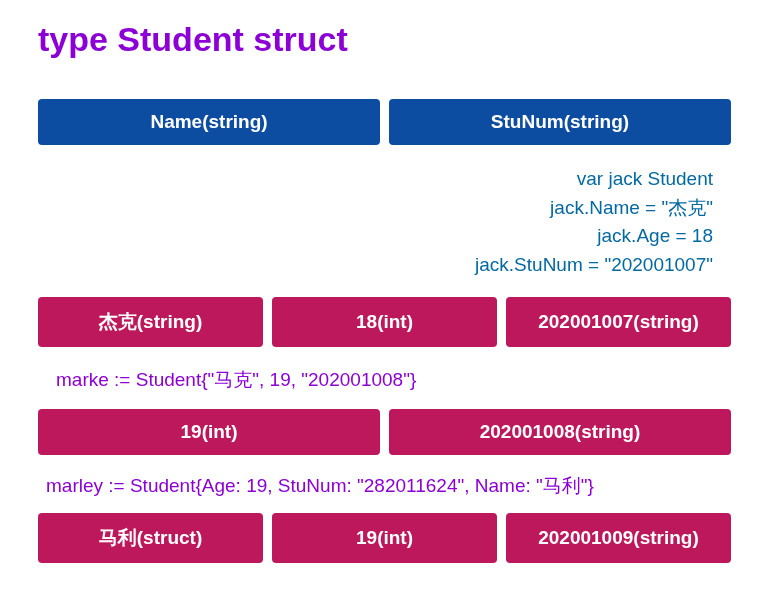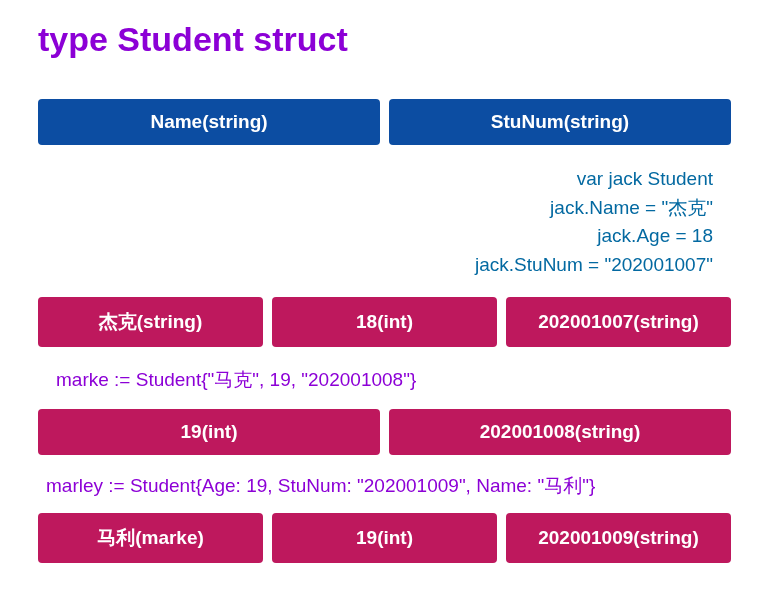--- a/index.html
+++ b/index.html
@@ -93,19 +93,19 @@
   <div class="box box-green">202001007(string)</div>
 </div>
 
 <div class="code-single">marke := Student{"马克", 19, "202001008"}</div>
 
 <div class="row">
   <div class="box box-green">19(int)</div>
   <div class="box box-green">202001008(string)</div>
 </div>
 
-<div class="code-single-tight">marley := Student{Age: 19, StuNum: "202001009", Name: "马利"}</div>
+<div class="code-single-tight">marley := Student{Age: 19, StuNum: "282011624", Name: "马利"}</div>
 
 <div class="row">
-  <div class="box box-green">马利(marke)</div>
+  <div class="box box-green">马利(struct)</div>
   <div class="box box-green">19(int)</div>
   <div class="box box-green">202001009(string)</div>
 </div>
 
 </body></html>

